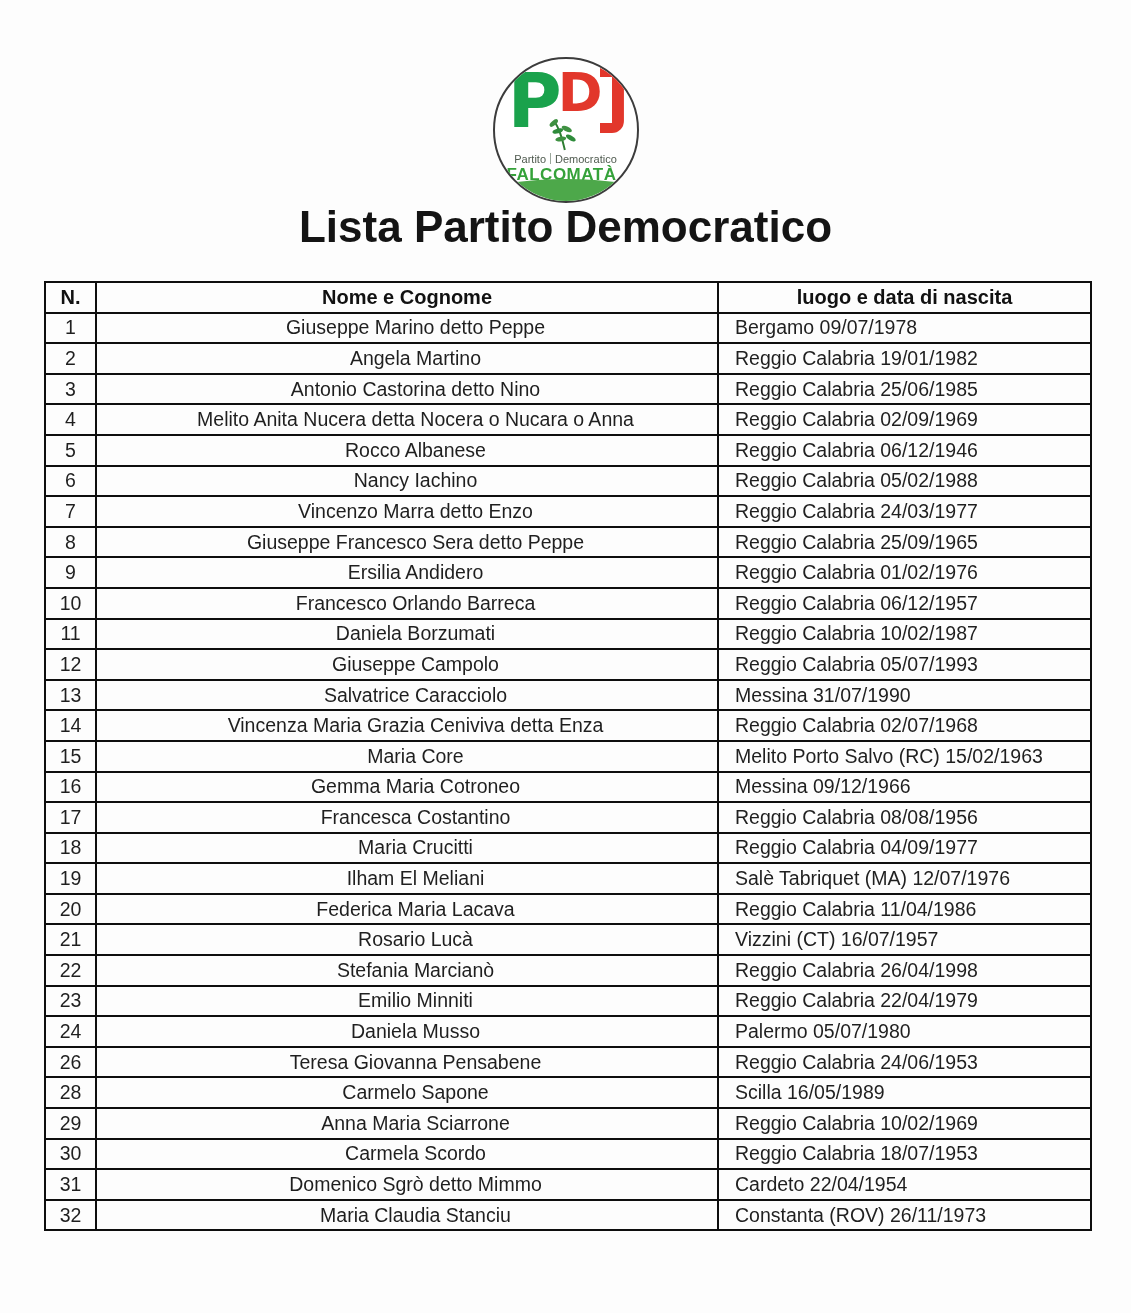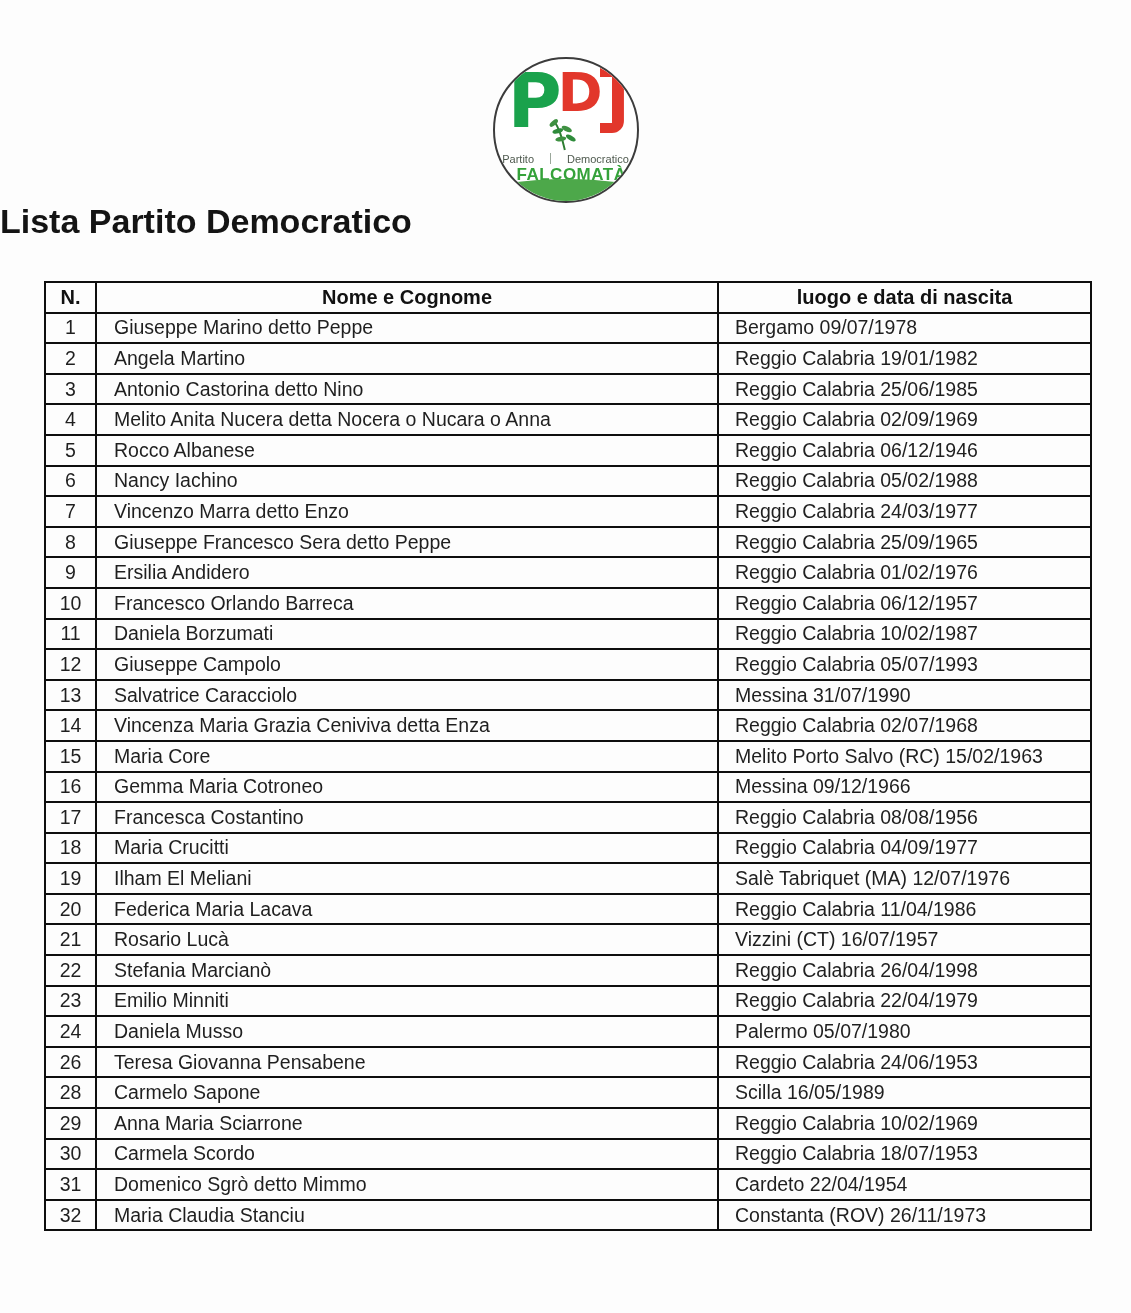--- a/index.html
+++ b/index.html
@@ -50,46 +50,45 @@
     width:24px; height:66px;
     box-sizing:border-box;
     border-style:solid;
     border-width:10px 12px 10px 0;
     border-radius:0 12px 12px 0;
     margin-left:-3px; margin-top:2px;
   }
   .sprig { position:absolute; top:58px; left:50%; transform:translateX(-53%); }
   .party-name {
     position:absolute; top:94px; left:0; right:0;
-    display:flex; justify-content:center; align-items:flex-start; gap:16px;
+    display:flex; justify-content:center; align-items:flex-start; gap:4px;
     font-size:11px; color:#4f5a4f; white-space:nowrap;
   }
   .party-divider { width:1px; height:11px; background:#9aa79a; }
   .candidate-name {
     position:absolute; top:106px; left:12px; right:0;
-    text-align:center;
     font-weight:bold; font-size:17px; letter-spacing:0.5px;
     white-space:nowrap;
   }
   .band {
     position:absolute; bottom:-2px; left:-4px; right:-4px; height:24px;
     border-radius:50% 50% 0 0 / 55% 55% 0 0;
     display:flex; justify-content:center;
   }
   .band span {
     color:#ffffff; font-weight:bold; font-size:9px;
     letter-spacing:3.5px; margin-top:22px;
   }
 
   
   .doc-title {
     position:absolute; top:202px; left:0; right:0;
     margin:0;
-    text-align:left;
-    font-size:34px; font-weight:bold; color:#141414;
+    text-align:center;
+    font-size:44px; font-weight:bold; color:#141414;
     letter-spacing:0px;
   }
 
   
   .table-wrap { position:absolute; top:281px; left:44px; }
   table.candidates {
     border-collapse:collapse;
     table-layout:fixed;
     width:1046px;
   }
@@ -103,21 +102,21 @@
     overflow:hidden;
     white-space:nowrap;
     font-size:19.5px;
     color:#1f1f1f;
     vertical-align:middle;
   }
   .candidates th {
     font-weight:bold; text-align:center; font-size:20px; color:#111;
   }
   .candidates td.num   { text-align:center; }
-  .candidates td.name  { padding-left:17px; text-align:left; }
+  .candidates td.name  { padding-left:17px; text-align:center; }
   .candidates td.birth { padding-left:16px; text-align:left; }
 </style>
 </head>
 <body>
 
 <div class="page">
 
   <div class="logo-wrap">
     <div class="logo-circle">
       <div class="pd-mark">

